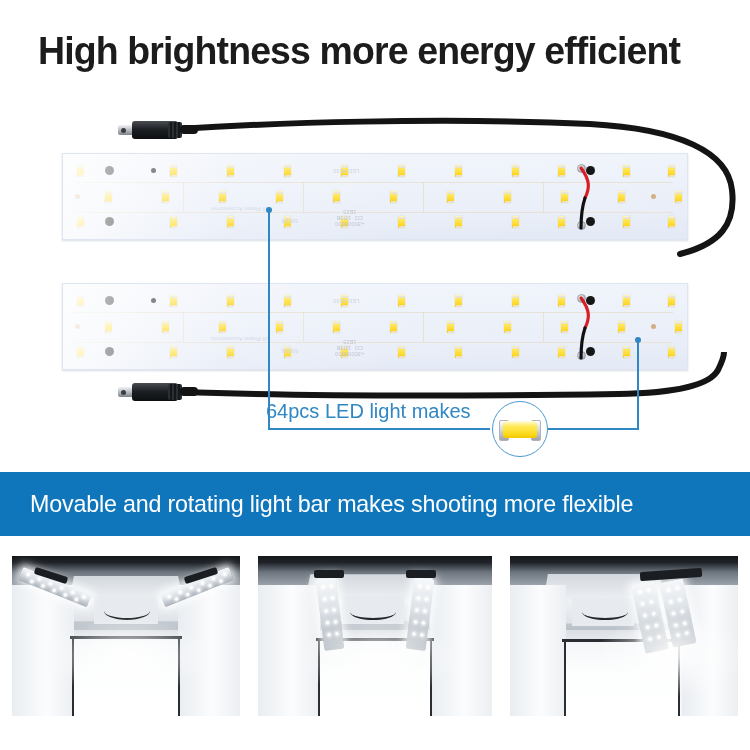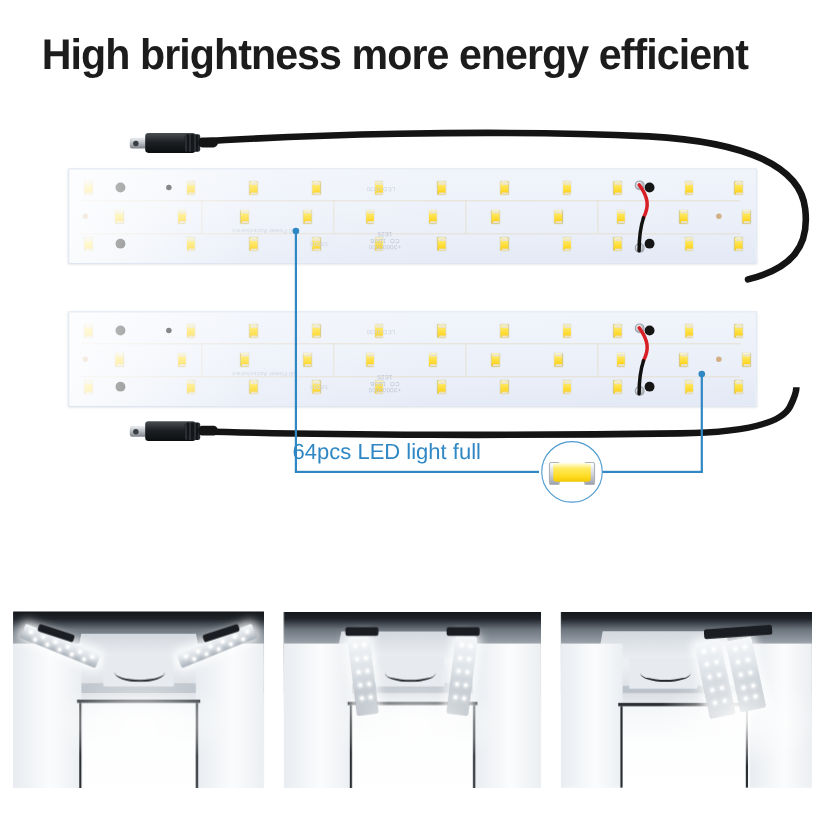--- a/index.html
+++ b/index.html
@@ -298,29 +298,32 @@
   <div>
 
     <div class="callout-dot" style="left: 266px; top: 207px; background: rgb(47, 135, 196);"></div>
     <div class="callout-line" style="left: 268px; top: 210px; width: 1.5px; height: 219px; background: rgb(47, 135, 196);"></div>
     <div class="callout-line" style="left: 268px; top: 428px; width: 222px; height: 1.5px; background: rgb(47, 135, 196);"></div>
 
     <div class="callout-dot" style="left: 635px; top: 337px; background: rgb(47, 135, 196);"></div>
     <div class="callout-line" style="left: 637px; top: 340px; width: 1.5px; height: 89px; background: rgb(47, 135, 196);"></div>
     <div class="callout-line" style="left: 546px; top: 428px; width: 93px; height: 1.5px; background: rgb(47, 135, 196);"></div>
 
-    <div class="callout-text" style="left: 266px; top: 399px; color: rgb(47, 135, 196);">64pcs LED light full</div>
+    <div class="callout-text" style="left: 266px; top: 399px; color: rgb(47, 135, 196);">64pcs LED light makes</div>
 
     <div class="led-inset" style="left:492px;top:401px;">
       <div class="contact" style="left:6px;"></div>
       <div class="contact" style="right:6px;"></div>
       <div class="chip"></div>
     </div>
   </div>
 
+  <div class="banner" style="top: 472px; height: 64px; background: rgb(15, 118, 188);">
+    <div class="banner-text" style="margin-left: 30px; color: rgb(255, 255, 255);">Movable and rotating light bar makes shooting more flexible</div>
+  </div>
 
   <div class="photo" style="left:12px;top:556px;width:228px;height:160px;">
     <div class="tent">
       <div class="ceiling"></div>
       <div class="ceil-panel" style="left:58px;top:16px;width:112px;height:50px;transform:perspective(150px) rotateX(26deg);"></div>
       <div class="ceil-panel" style="left:82px;top:40px;width:64px;height:28px;background:#e7eaee;"></div>
       <div class="curve" style="left:92px;top:46px;width:46px;height:16px;"></div>
       <div class="wall-l" style="left:0;width:62px;"></div>
       <div class="wall-r" style="right:0;width:62px;"></div>
       <div class="backdrop" style="left:60px;top:83px;right:60px;bottom:0;"></div>

